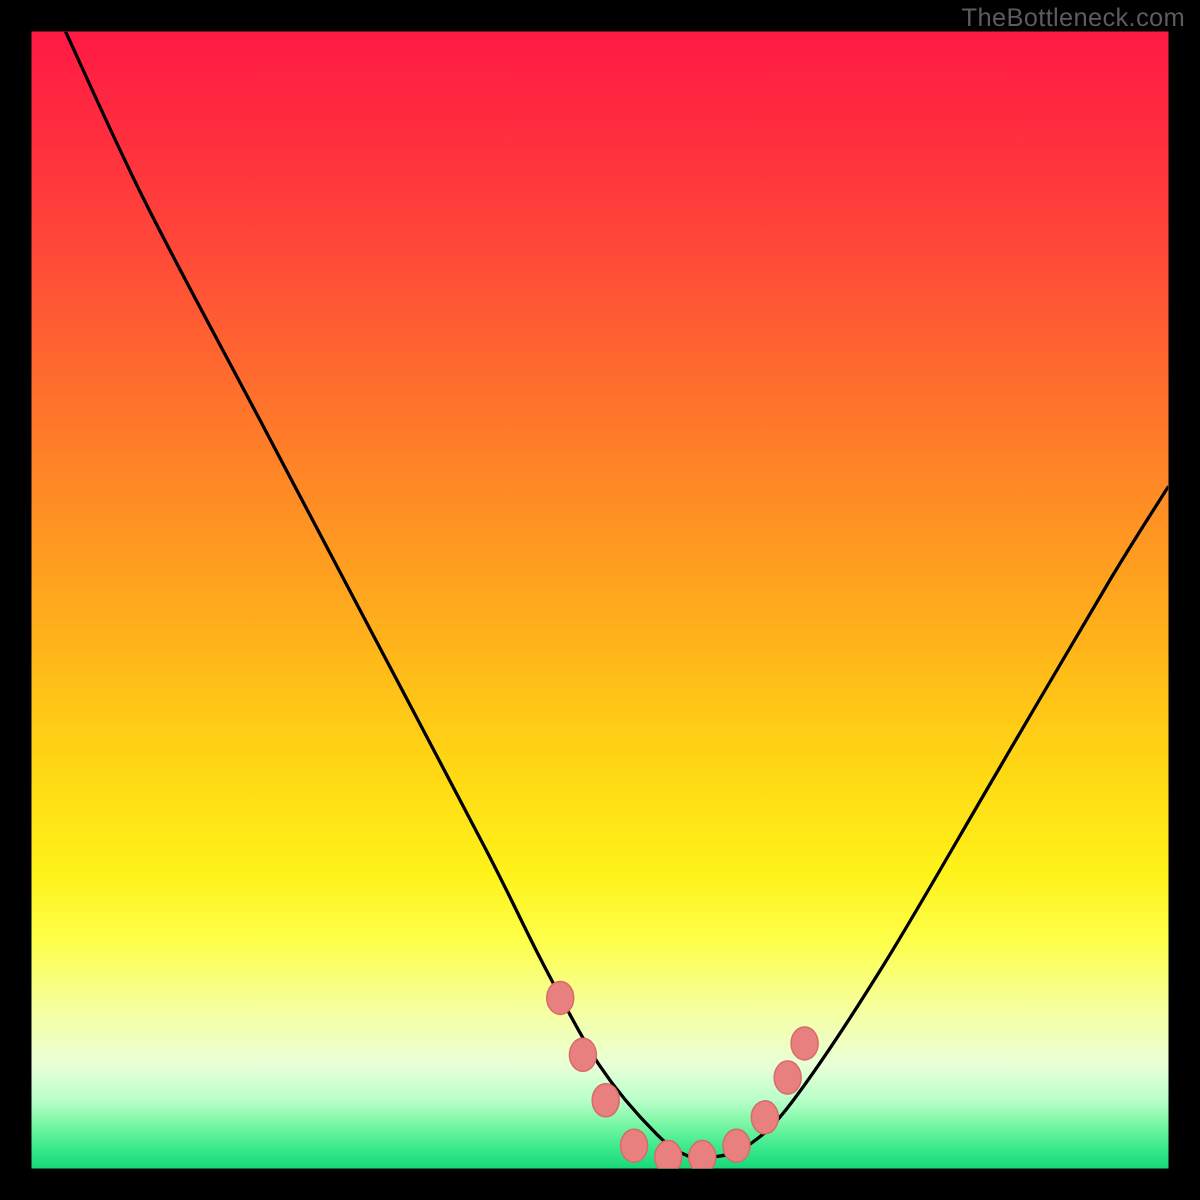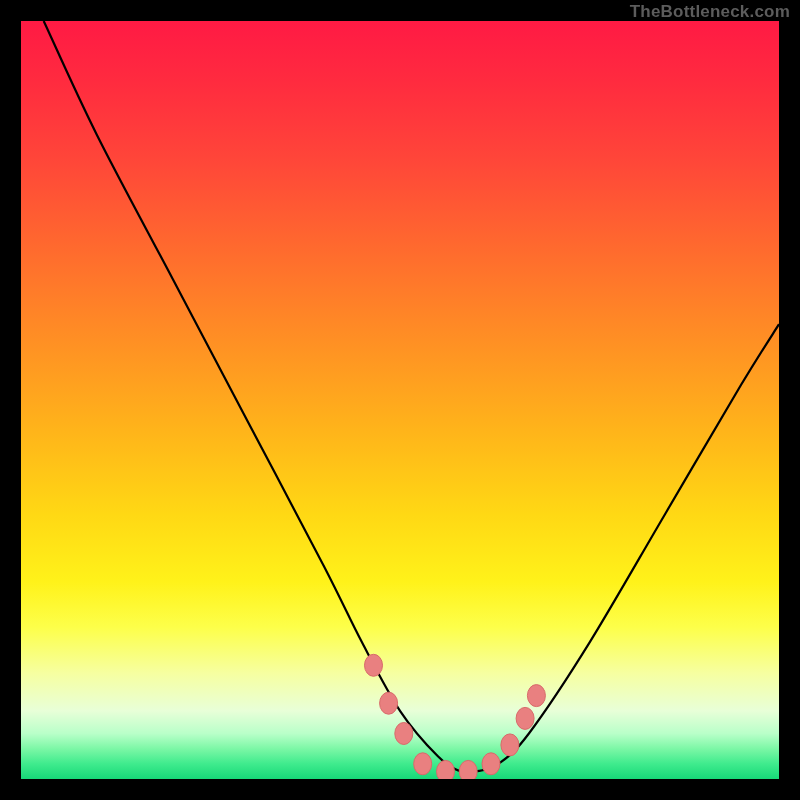--- a/index.html
+++ b/index.html
@@ -56,21 +56,21 @@
     width: 758px;
     height: 758px;
   }
   .watermark {
     position: absolute;
     top: 2px;
     right: 10px;
     font-family: Arial, Helvetica, sans-serif;
     font-size: 17px;
     color: #5c5c5c;
-    font-weight: 700;
+    font-weight: 400;
     letter-spacing: 0.2px;
   }
 </style>
 </head>
 <body>
 
 <div class="watermark">TheBottleneck.com</div>
 
 <div class="frame">
   <div class="plot-area">

